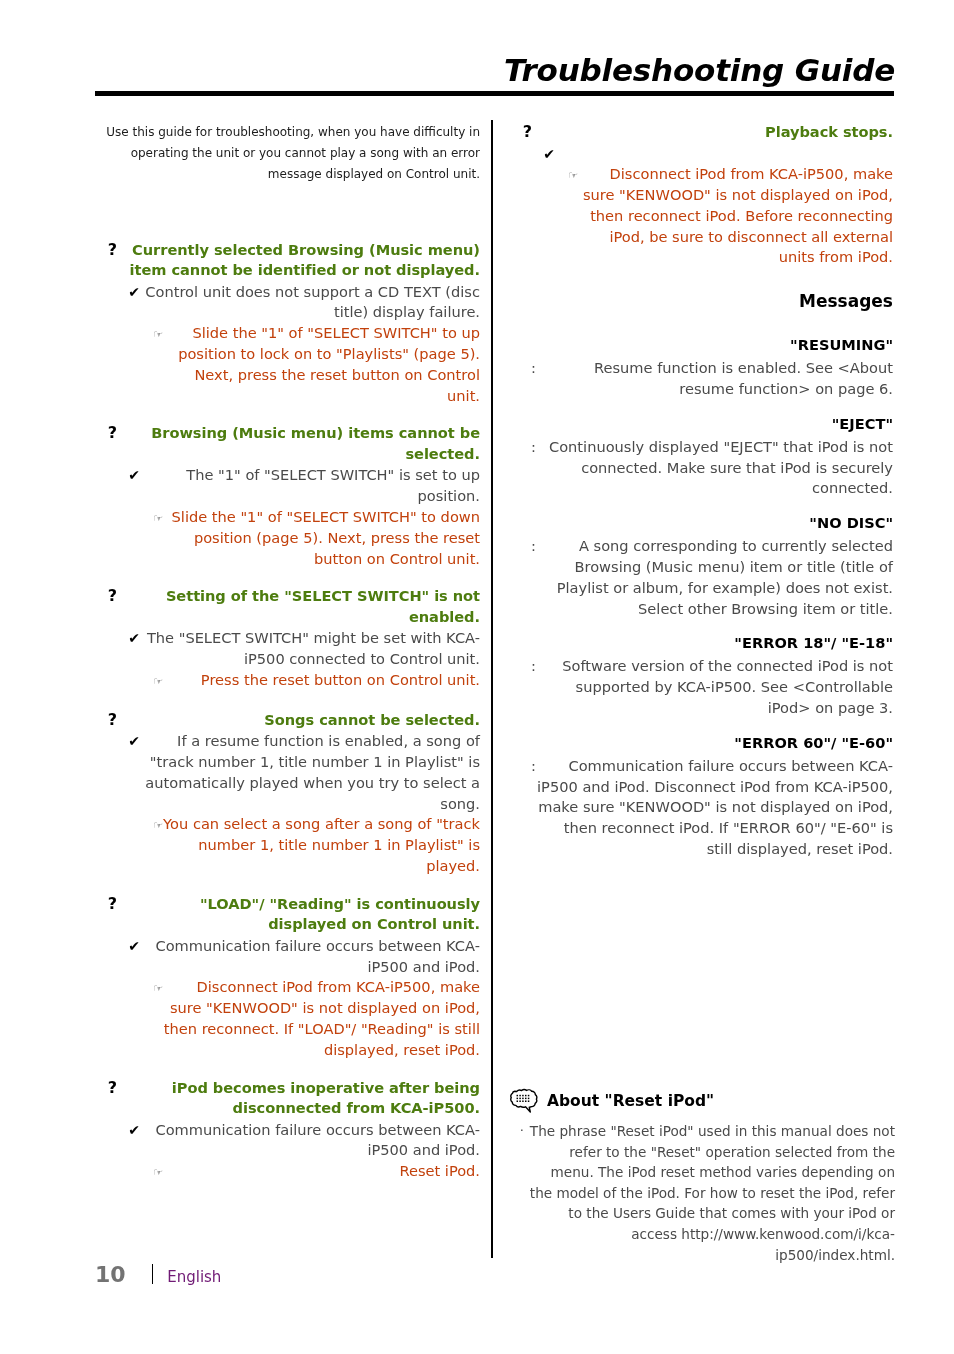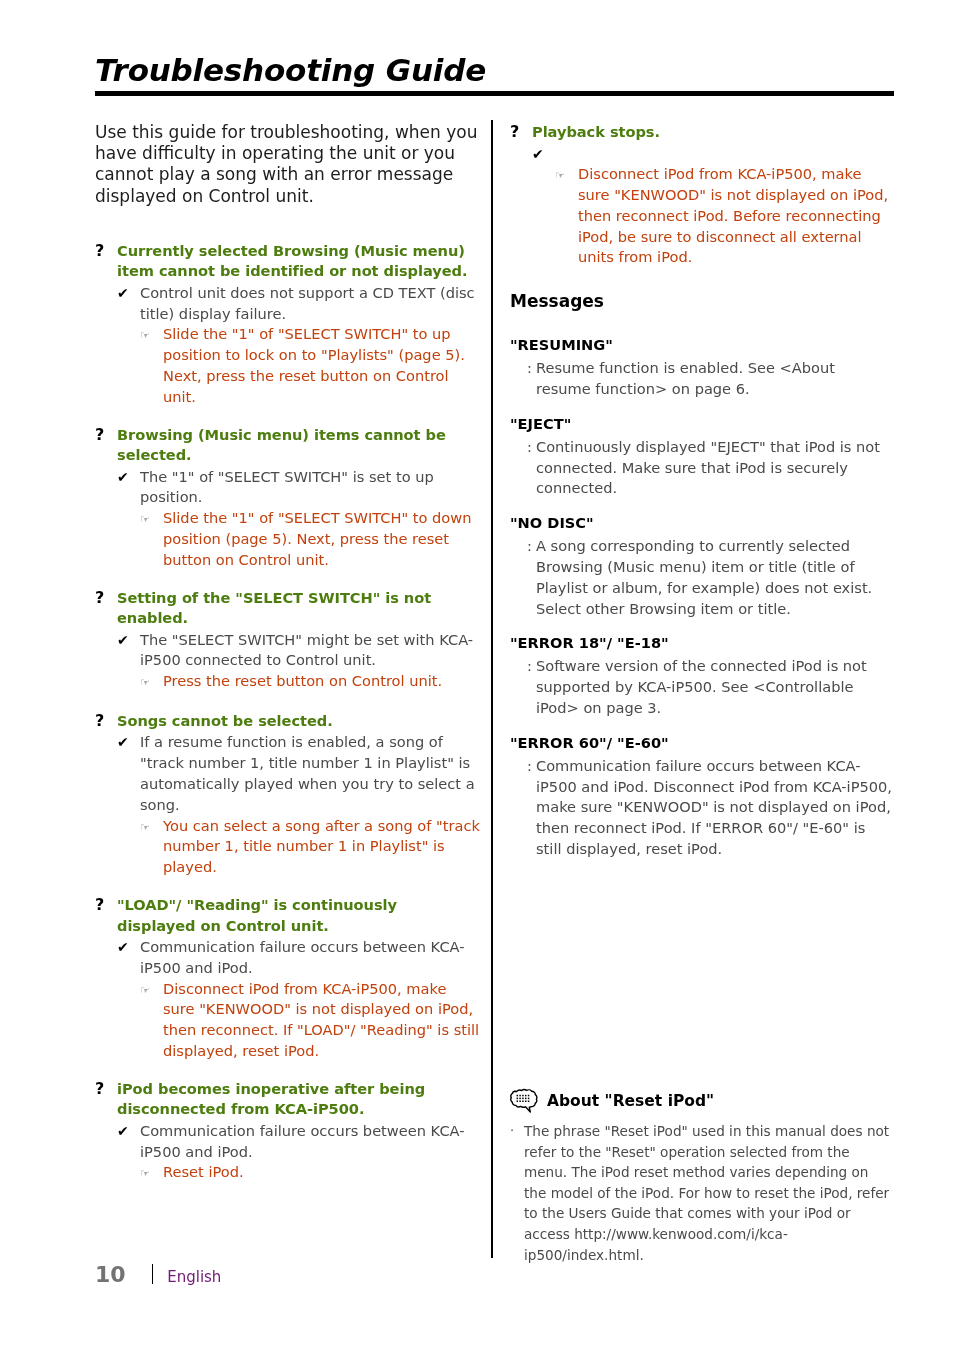--- a/index.html
+++ b/index.html
@@ -14,20 +14,21 @@
     position: relative;
     font-family: "DejaVu Sans", "Liberation Sans", sans-serif;
     color: #3b3b3b;
     overflow: hidden;
   }
   .page {
     position: absolute;
     left: 0; top: 0;
     width: 954px;
     height: 1354px;
+    text-align: right;
   }
 
   
   .title-block {
     position: absolute;
     left: 95px;
     top: 52px;
     width: 800px;
   }
   .doc-title {
@@ -66,24 +67,24 @@
     position: absolute;
     left: 491px;
     top: 120px;
     width: 2px;
     height: 1138px;
     background: #000000;
   }
 
   
   .intro {
-    font-size: 17px;
+    font-size: 12px;
     line-height: 21.2px;
     color: #1d1d1d;
-    margin: 0 0 34px 0;
+    margin: 0 0 54px 0;
   }
 
   
   .qa {
     margin-bottom: 17px;
   }
   .q-row {
     display: flex;
     align-items: flex-start;
   }

